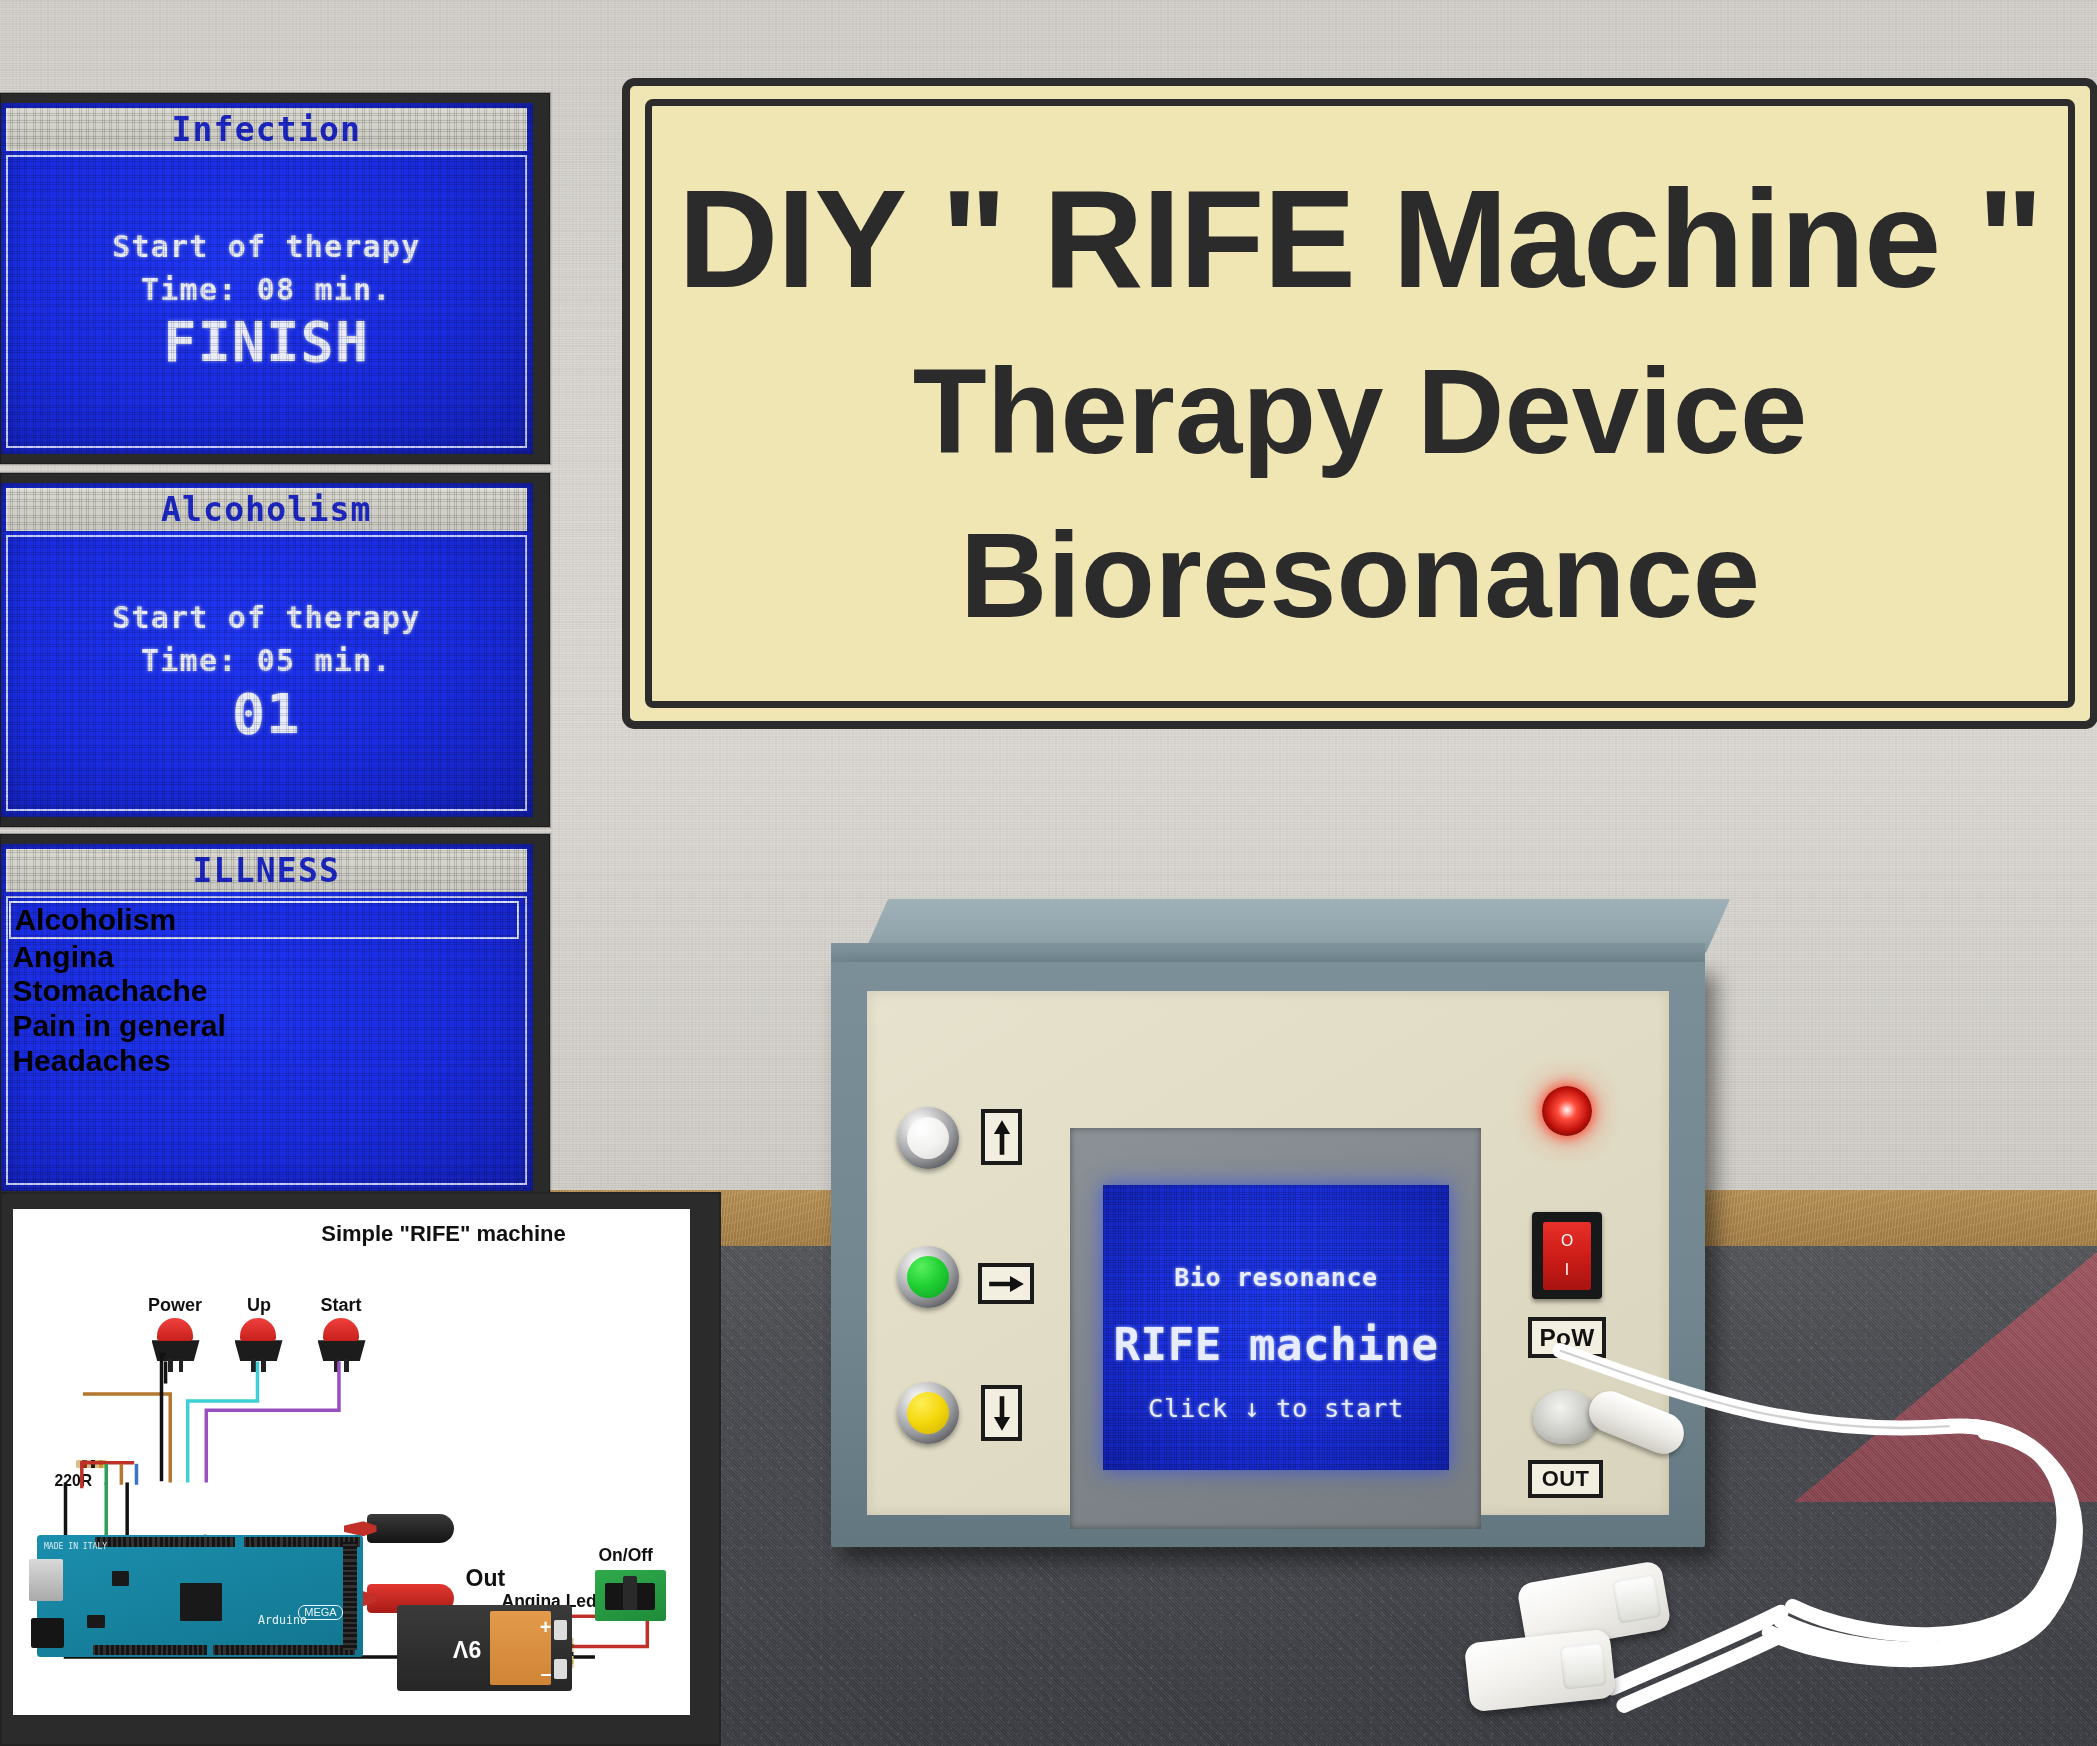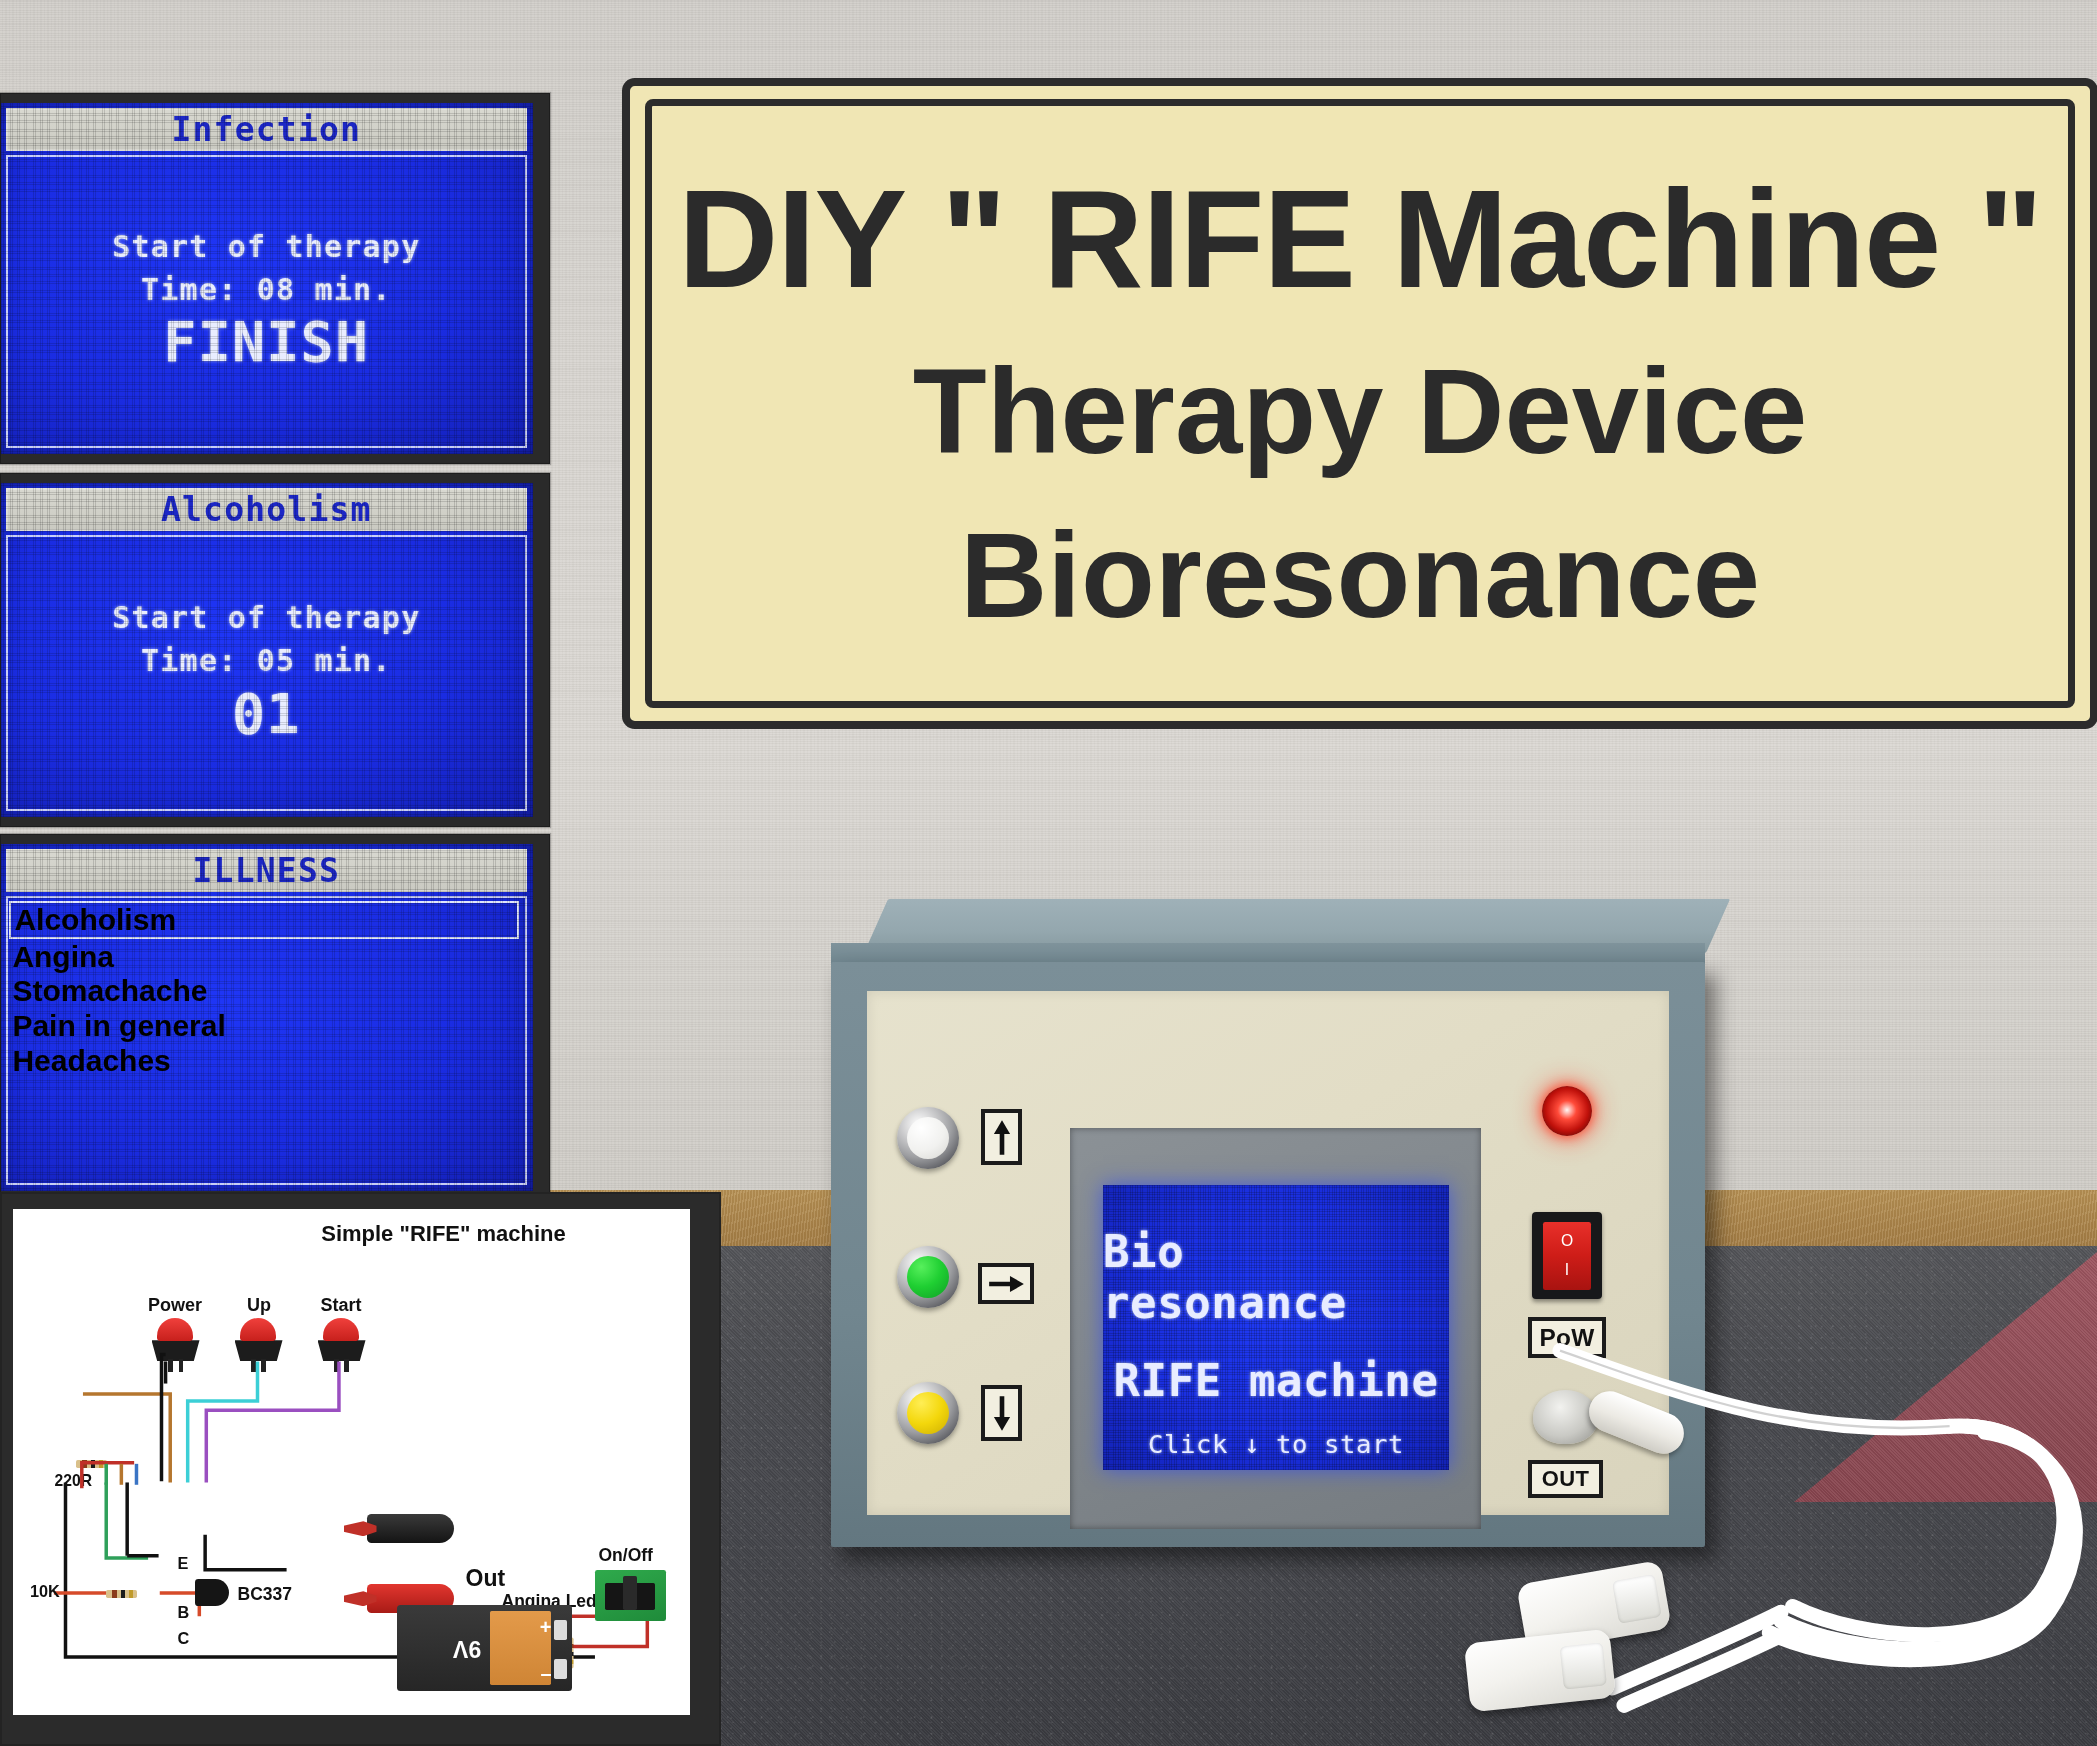--- a/index.html
+++ b/index.html
@@ -126,21 +126,21 @@
     content:""; position:absolute; inset:0; pointer-events:none;
     background-image:
       repeating-linear-gradient(0deg, rgba(0,0,0,.17) 0 0.6px, transparent 0.6px 1.7px),
       repeating-linear-gradient(90deg, rgba(0,0,0,.17) 0 0.6px, transparent 0.6px 1.7px);
   }
   .lcd-line{
     color:#e8ecff; font-family:"DejaVu Sans Mono", monospace; font-weight:700;
     letter-spacing:0.6px; text-shadow:0 0 3.5px rgba(200,215,255,.85);
     position:relative; z-index:2;
   }
-  .l1{ font-size:44px; margin-bottom:27px;margin-top:30px; }
+  .l1{ font-size:25px; margin-bottom:27px;margin-top:30px; }
   .l2{ font-size:44px; margin-bottom:23px; }
   .l3{ font-size:25.6px; font-weight:400; }
 
   
   .led{
     position:absolute; width:50px; height:50px; border-radius:50%;
     background:radial-gradient(circle at 50% 48%, #fff7f5 0%, #ff4b3a 26%, #c0110b 58%, #5d0704 85%, #3a0402 100%);
     box-shadow:0 0 27px rgba(255,40,25,.85), 0 0 10.5px rgba(255,90,60,.9);
   }
   .rocker{
@@ -529,20 +529,35 @@
     <div class="clipper" style="left:331px; top:303px;">
       <div class="jaw" style="background:linear-gradient(180deg,#3a3a3a,#141414);"></div>
       <div class="tail" style="background:#c03028;"></div>
     </div>
     <div class="clipper" style="left:331px; top:373px;">
       <div class="jaw" style="background:linear-gradient(180deg,#e2362f,#a81b16);"></div>
       <div class="tail" style="background:#c03028;"></div>
     </div>
     <div class="sch-lbl" style="left:453px; top:356px; font-size:23px;">Out</div>
 
+    <div class="ard">
+      <div class="hdr" style="left:58px; top:2.3px; width:140px;"></div>
+      <div class="hdr" style="left:207px; top:2.3px; width:116px;"></div>
+      <div class="hdr" style="left:56px;  bottom:2.3px; width:114px;"></div>
+      <div class="hdr" style="left:176px; bottom:2.3px; width:142px;"></div>
+      <div class="digital"></div>
+      <div class="chip" style="left:143px; top:48px; width:42px; height:38px;"></div>
+      <div class="chip" style="left:75px; top:36px; width:17.5px; height:15px;"></div>
+      <div class="chip" style="left:50px;  top:80px; width:18.6px; height:12.8px;"></div>
+      <div class="usb"></div>
+      <div class="barrel"></div>
+      <div class="madein">MADE IN ITALY</div>
+      <div class="logo">Arduino</div>
+      <div class="mega">MEGA</div>
+    </div>
 
     <div class="sch-lbl" style="left:489px; top:382px; font-size:17.5px;">Angina Led</div>
     <div class="led-sym"></div>
     <div class="res-sym" style="left:541px; top:440px; transform:rotate(90deg);"></div>
     <div class="sch-lbl" style="left:512px; top:466px; font-size:16.3px;">470R</div>
 
     <div class="batt">
       <div class="o"></div>
       <div class="v">9V</div>
       <div class="plus">+</div>

